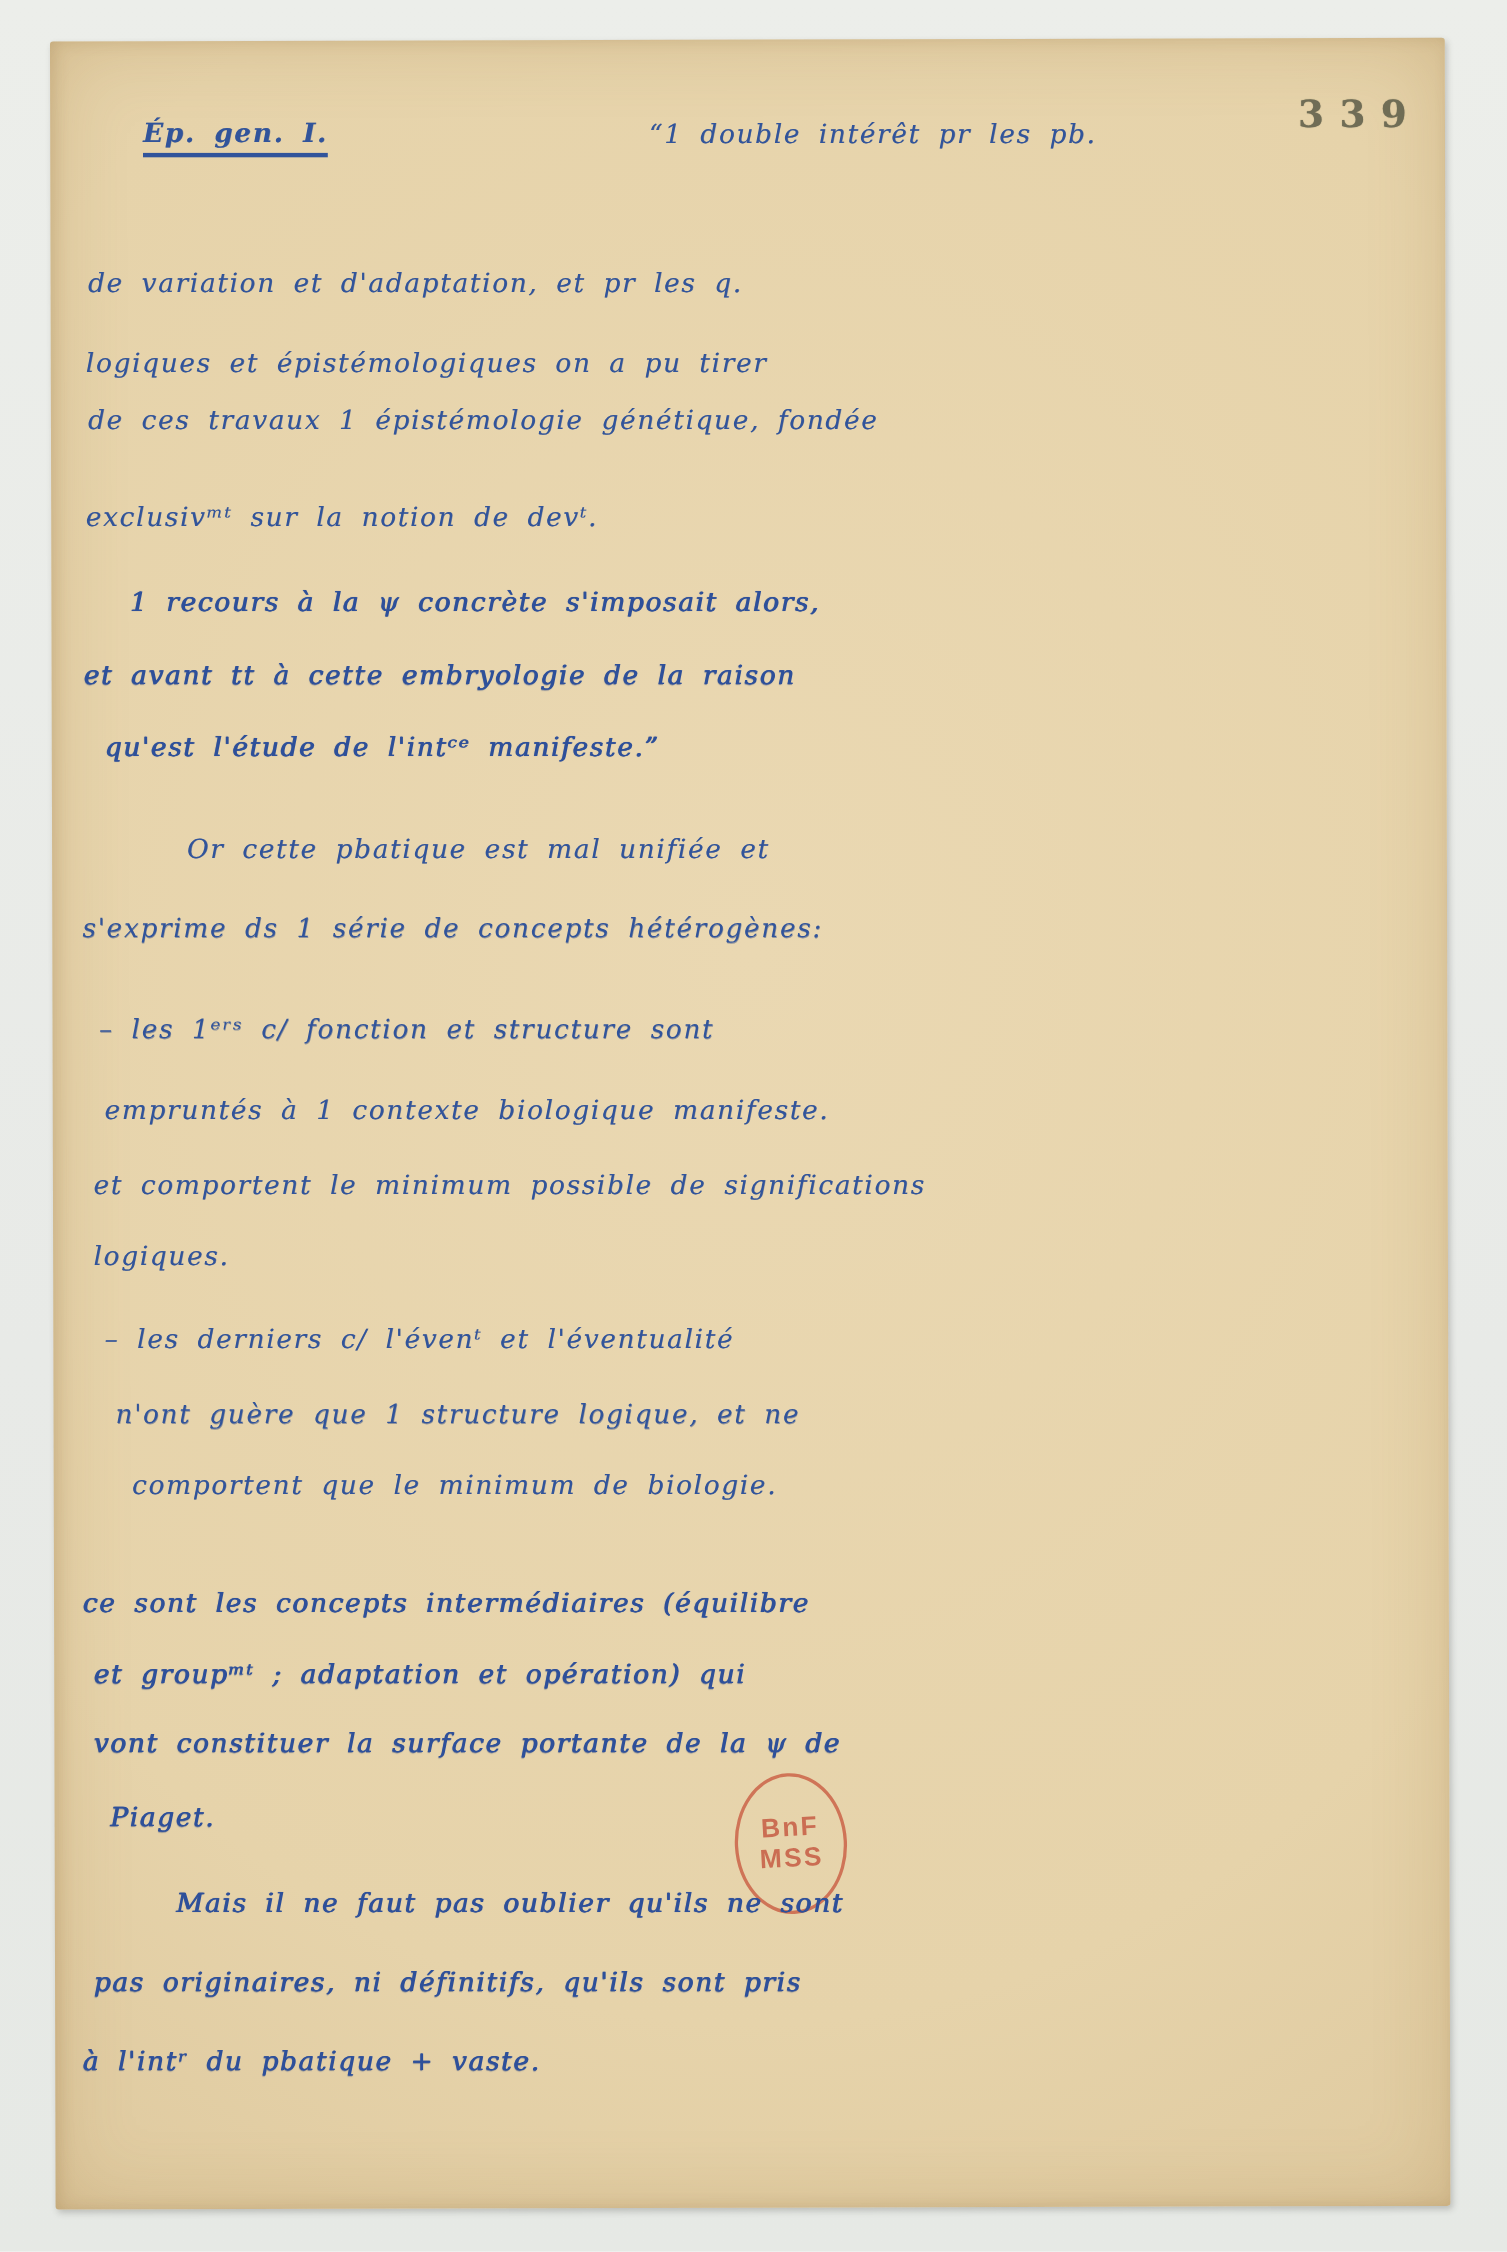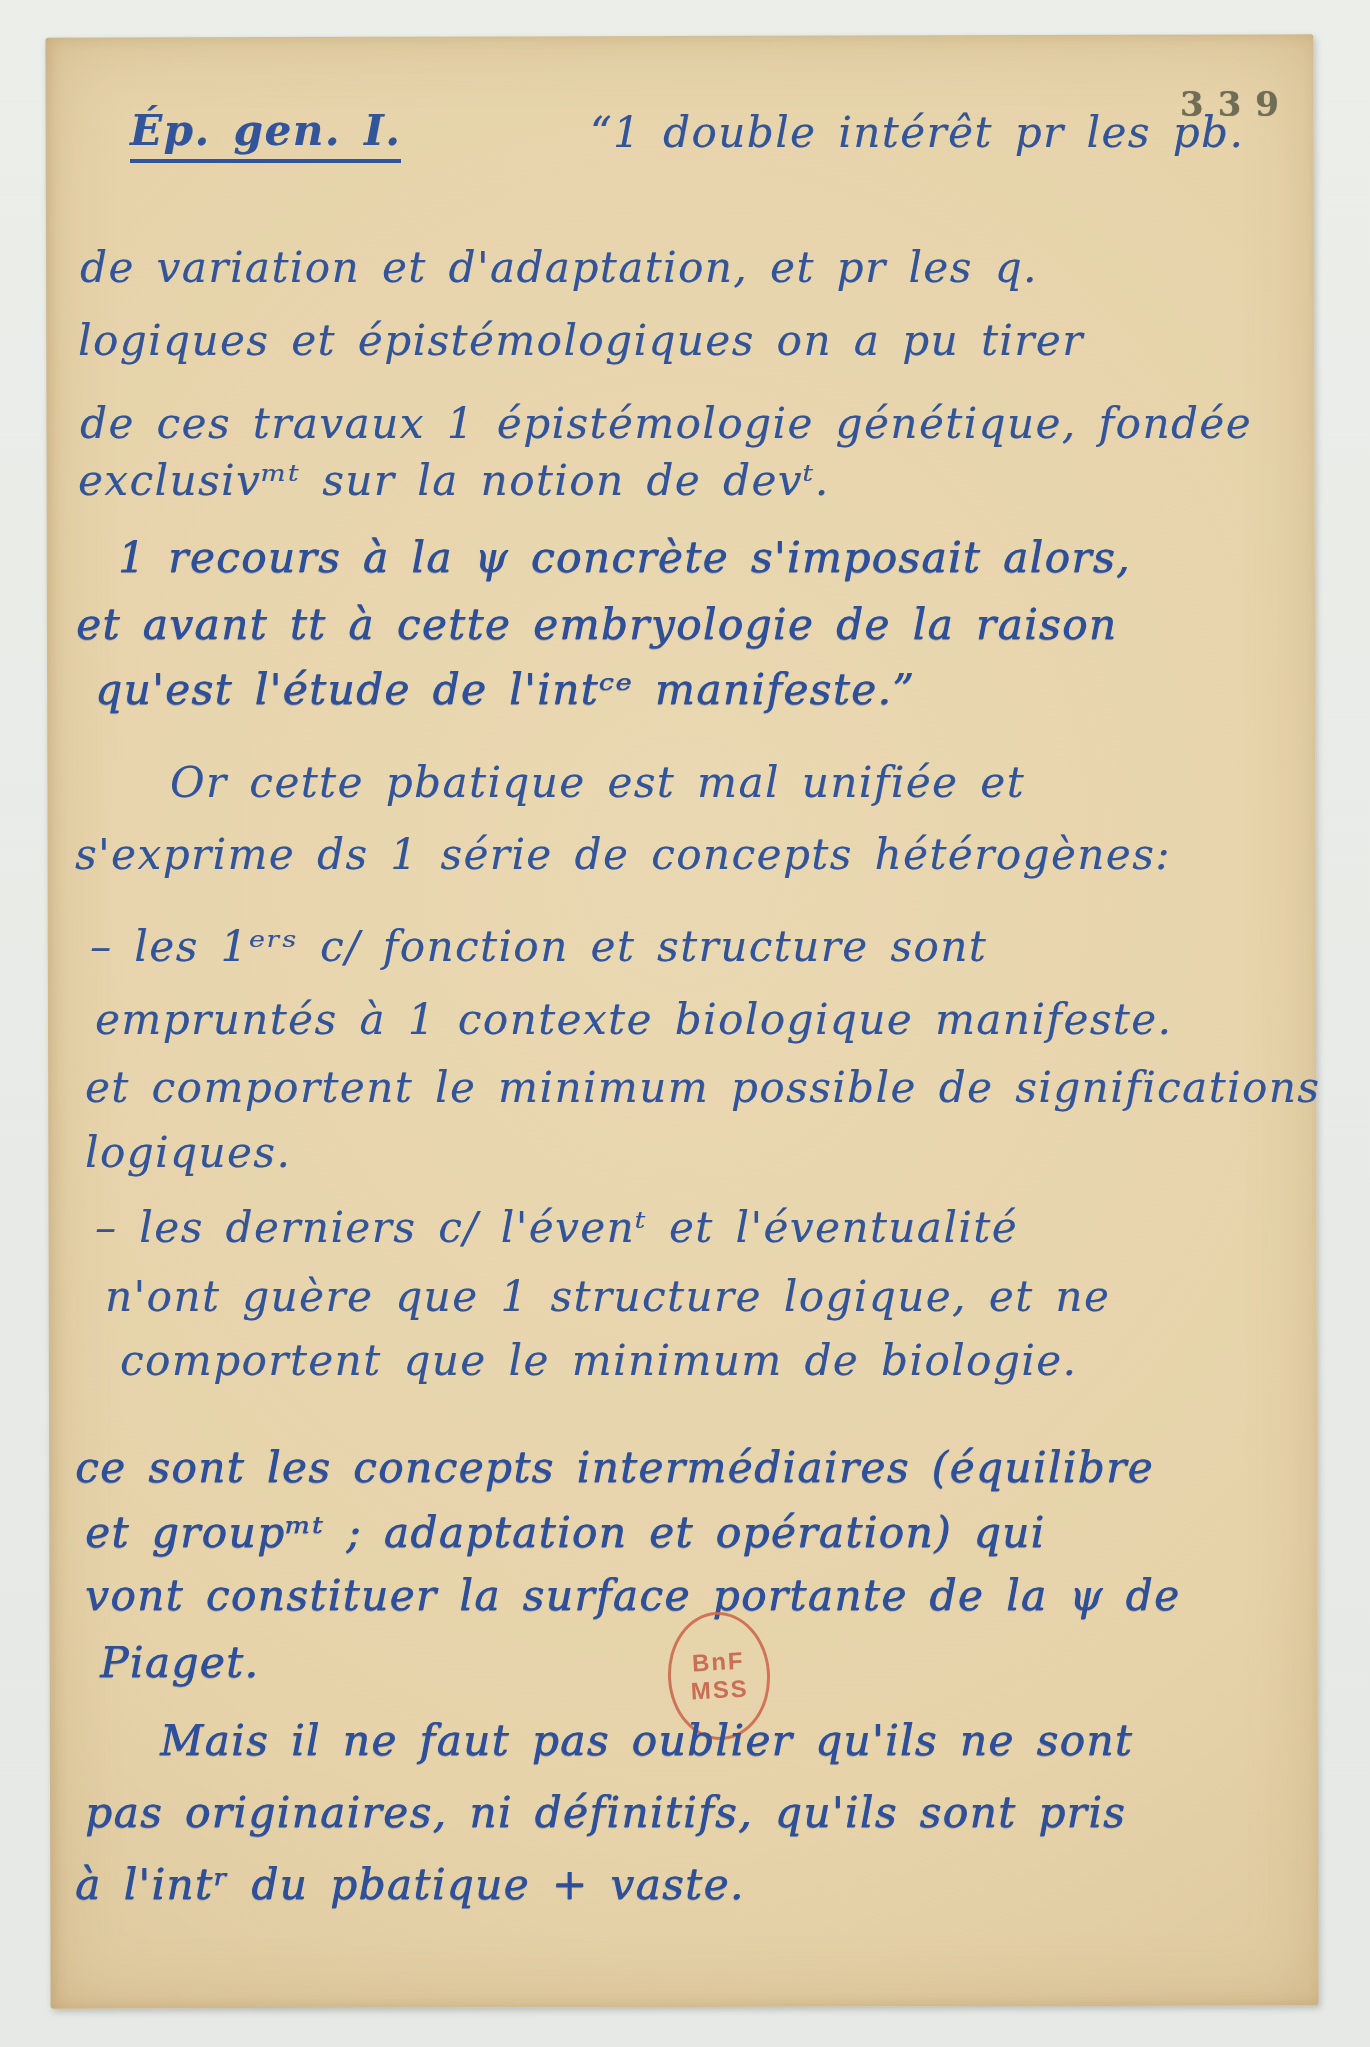--- a/index.html
+++ b/index.html
@@ -26,21 +26,21 @@
     font-family:"DejaVu Serif", serif;
     font-size:34px;font-weight:bold;color:#5c5c48;
     letter-spacing:14px;opacity:0.85;
     text-shadow:0 0 1px rgba(80,80,60,0.6);
   }
   .line{
     position:absolute;
     font-family:"DejaVu Serif", serif;
     font-style:italic;
     color:#31549b;
-    font-size:42px;
+    font-size:24px;
     letter-spacing:1.5px;
     word-spacing:7px;
     white-space:nowrap;
     text-shadow:0.4px 0.4px 0.6px rgba(38,66,130,0.45);
   }
   .thick{
     color:#2e509a;
     text-shadow:0.8px 0 0 #2e509a, 0 0.6px 0.8px rgba(30,60,130,0.5);
   }
   .heading{
@@ -68,21 +68,21 @@
 <div class="scan">
   <div class="paper"></div>
 
   <div class="pagenum">339</div>
 
   <span class="line" style="left:130px;top:106px;"><span class="heading">Ép. gen. I.</span></span>
   <span class="line" style="left:590px;top:108px;">“1 double intérêt pr les pb.</span>
 
   <span class="line" style="left:80px;top:243px;">de variation et d'adaptation, et pr les q.</span>
   <span class="line" style="left:78px;top:316px;">logiques et épistémologiques on a pu tirer</span>
-  <span class="line" style="left:80px;top:399px;">de ces travaux 1 épistémologie génétique, fondée</span>
+  <span class="line" style="left:80px;top:368px;">de ces travaux 1 épistémologie génétique, fondée</span>
   <span class="line" style="left:78px;top:456px;">exclusivᵐᵗ sur la notion de devᵗ.</span>
 
   <span class="line thick" style="left:118px;top:533px;">1 recours à la ψ concrète s'imposait alors,</span>
   <span class="line thick" style="left:76px;top:600px;">et avant tt à cette embryologie de la raison</span>
   <span class="line thick" style="left:95px;top:665px;">qu'est l'étude de l'intᶜᵉ manifeste.”</span>
 
   <span class="line" style="left:170px;top:758px;">Or cette pbatique est mal unifiée et</span>
   <span class="line" style="left:75px;top:830px;">s'exprime ds 1 série de concepts hétérogènes:</span>
 
   <span class="line" style="left:90px;top:922px;">– les 1ᵉʳˢ c/ fonction et structure sont</span>

